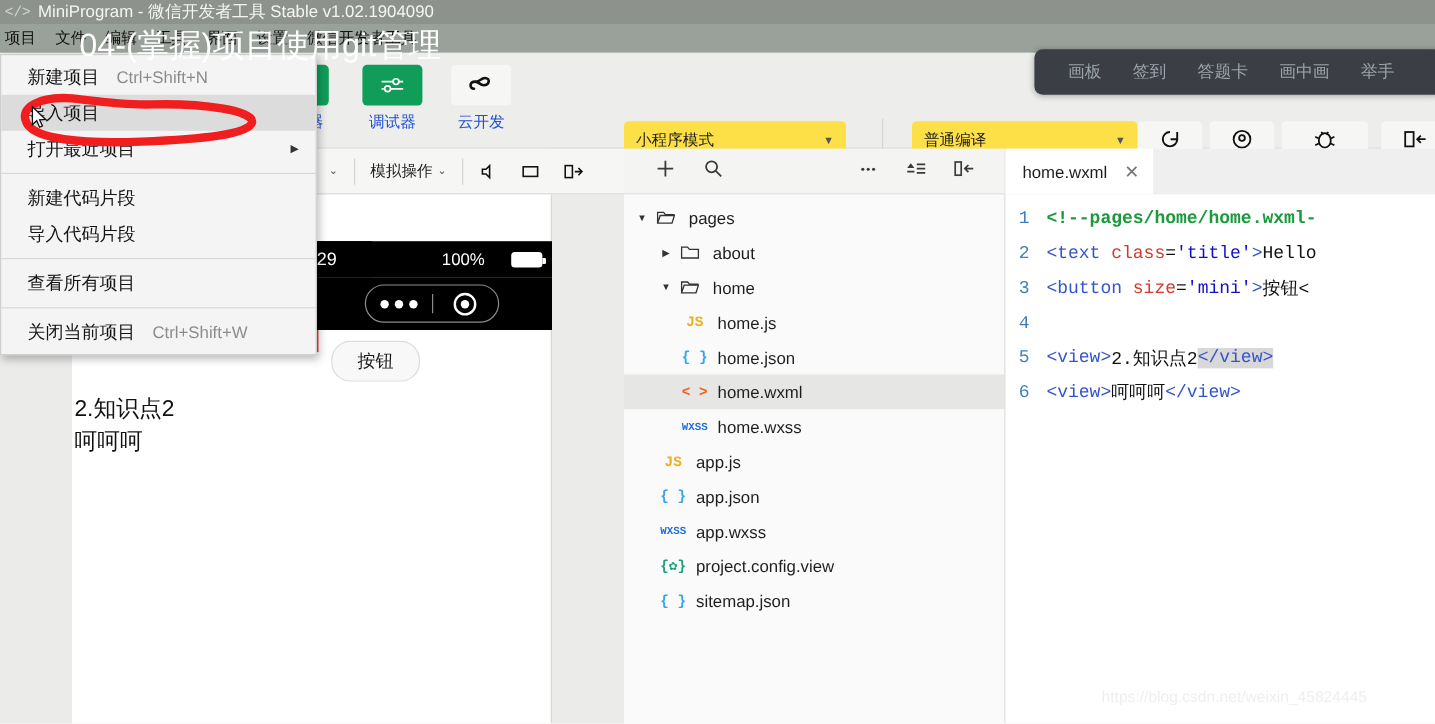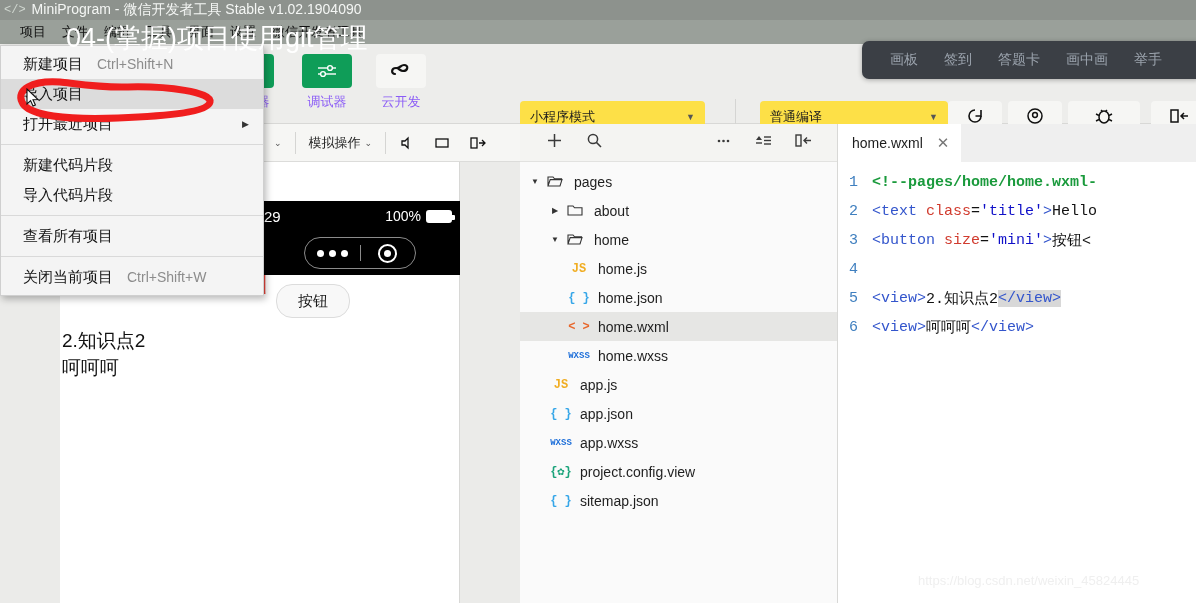--- a/index.html
+++ b/index.html
@@ -25,21 +25,21 @@
   }
   .titlebar .ttl {
     color: #f4f6f4; font-size: 14px; white-space: nowrap;
     font-family: "Liberation Sans", sans-serif;
   }
 
   
   .menubar {
     position: absolute; left: 0; top: 20px; width: 1196px; height: 24px;
     background: #9aa09a;
-    display: flex; align-items: center; padding-left: 20px;
+    display: flex; align-items: center; padding-left: 4px;
     overflow: hidden;
   }
   .menubar .mi {
     font-size: 13px; color: #121212; margin-right: 16px; white-space: nowrap;
   }
 
   
   .toolbar {
     position: absolute; left: 0; top: 44px; width: 1196px; height: 80px;
     background: #ededeb;
@@ -48,21 +48,21 @@
   .tb-item {
     position: absolute; display: flex; flex-direction: column;
     align-items: center; width: 58px;
   }
   .tb-sq {
     width: 50px; height: 34px; border-radius: 4px;
     display: flex; align-items: center; justify-content: center;
   }
   .tb-sq.green { background: #0f9d58; }
   .tb-sq.plain { background: #f6f6f4; }
-  .tb-lbl { font-size: 13px; color: #8b5cf6; margin-top: 5px; white-space: nowrap; }
+  .tb-lbl { font-size: 13px; color: #1d4ed8; margin-top: 5px; white-space: nowrap; }
 
   .sel-box {
     position: absolute; background: #fde047; border-radius: 4px;
     height: 32px; display: flex; align-items: center;
     padding: 0 10px; font-size: 13px; color: #1d1d1d;
     justify-content: space-between;
   }
   .caret { font-size: 9px; color: #555; }
 
   .vdiv { position: absolute; width: 1px; background: #d5d5d3; }
@@ -91,21 +91,21 @@
     background: #f6f6f4; border-bottom: 1px solid #dcdcda;
     display: flex; align-items: center; gap: 2px; padding-left: 6px; z-index: 5;
   }
   .stb { height: 26px; padding: 0 8px; display: flex; align-items: center;
          font-size: 13px; color: #1d1d1d; gap: 4px; }
   .stb-div { width: 1px; height: 22px; background: #d5d5d3; margin: 0 3px; }
 
   .phone-status {
     position: absolute; left: 260px; top: 201px; width: 200px; height: 30px;
     background: #000; color: #fff; display: flex; align-items: center;
-    justify-content: flex-end; padding-right: 8px; gap: 5px; z-index: 6;
+    justify-content: flex-end; padding-right: 8px; gap: 22px; z-index: 6;
   }
   .phone-status .pct { font-size: 14px; }
   .batt { width: 26px; height: 13px; border: 2px solid #fff; border-radius: 3px; position: relative; background:#fff;}
   .batt:after { content:''; position:absolute; right:-5px; top:3px; width:3px; height:5px; background:#fff; border-radius:0 1px 1px 0;}
 
   .capsule-wrap {
     position: absolute; left: 260px; top: 231px; width: 200px; height: 44px;
     background: #000; z-index: 6; display: flex; align-items: center; justify-content: center;
   }
   .capsule {

